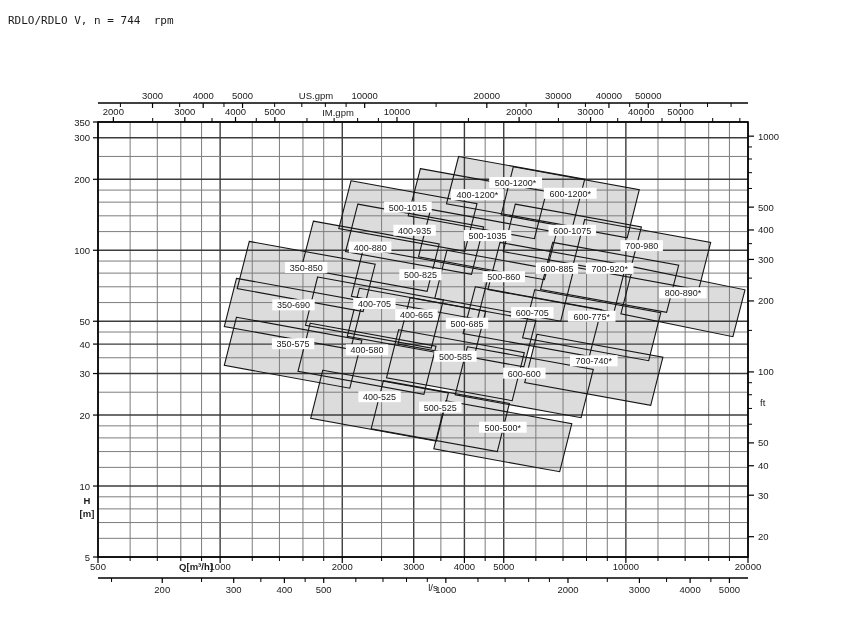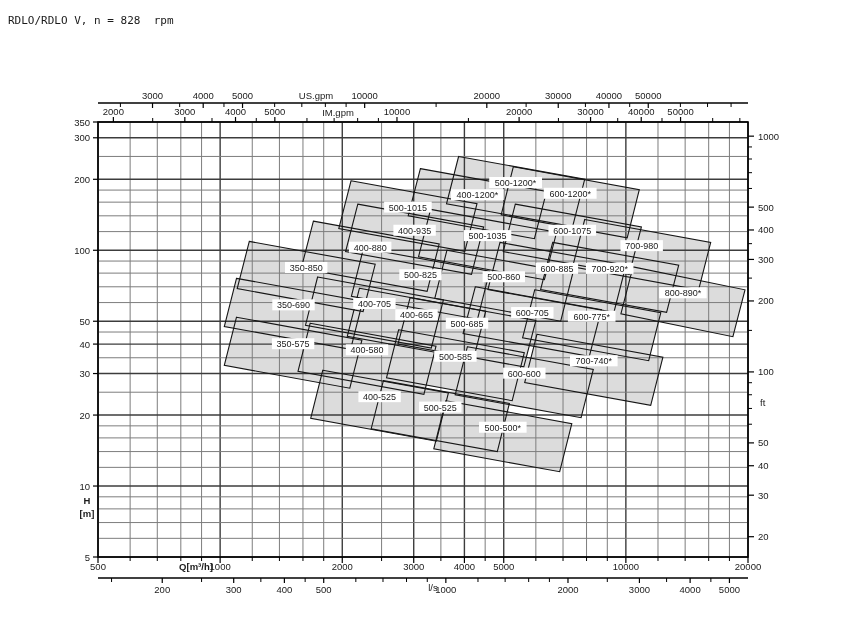--- a/index.html
+++ b/index.html
@@ -10,21 +10,21 @@
   text{font-family:"Liberation Sans",sans-serif;fill:#1a1a1a;}
   .tick-label{font-size:9.5px;}
   .axis-name{font-size:9.5px;}
   .axis-name-bold{font-size:9.5px;font-weight:bold;}
   .model-label{font-size:9px;}
 </style>
 </head>
 <body>
 
 <div id="stage">
-  <div id="title">RDLO/RDLO V, n = 828  rpm</div>
+  <div id="title">RDLO/RDLO V, n = 744  rpm</div>
 
   <svg id="chart" width="850" height="630" viewBox="0 0 850 630">
     <g id="g-fills">
         <polygon points="236.5,317.2 361.9,340.1 349.8,388.2 224.3,365.3" fill="#dcdcdc"></polygon>
         <polygon points="236.5,278.4 362.7,301.2 350.6,349.3 224.3,326.5" fill="#dcdcdc"></polygon>
         <polygon points="249.3,241.4 375.2,264.3 363.1,311.5 237.2,288.6" fill="#dcdcdc"></polygon>
         <polygon points="322.8,370.2 448.4,393.0 436.3,441.2 310.7,418.3" fill="#dcdcdc"></polygon>
         <polygon points="310.1,323.3 436.0,346.2 423.9,394.3 298.0,371.4" fill="#dcdcdc"></polygon>
         <polygon points="359.4,288.3 485.7,311.1 473.5,359.2 347.3,336.4" fill="#dcdcdc"></polygon>
         <polygon points="317.6,277.0 443.4,299.9 431.3,348.0 305.5,325.2" fill="#dcdcdc"></polygon>

